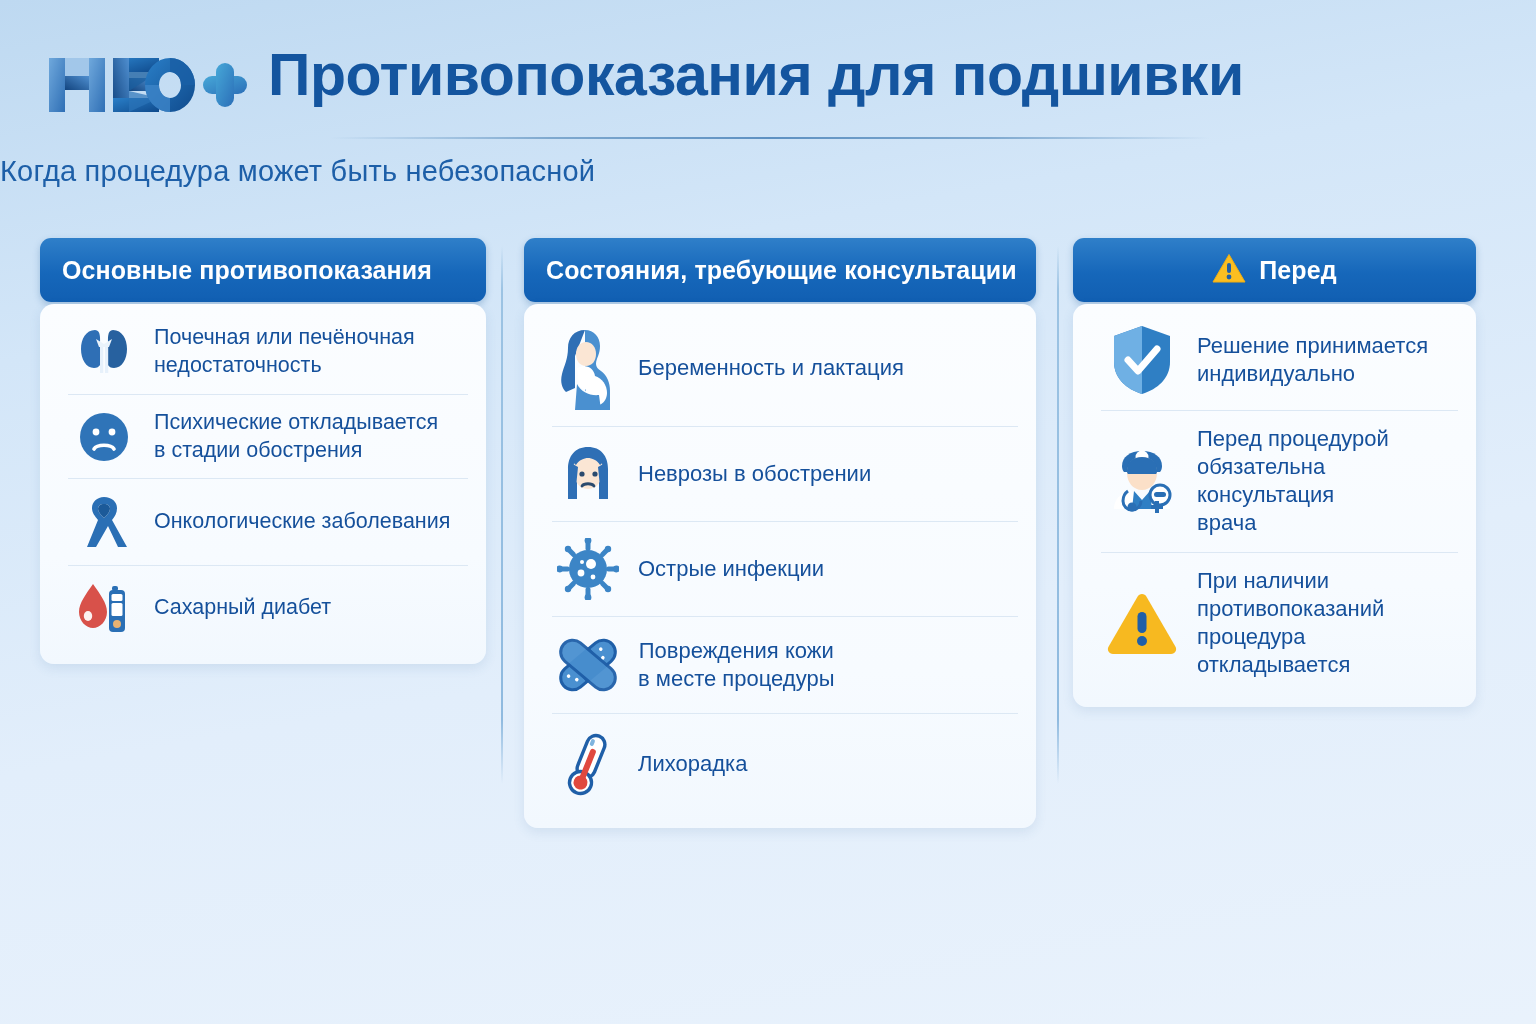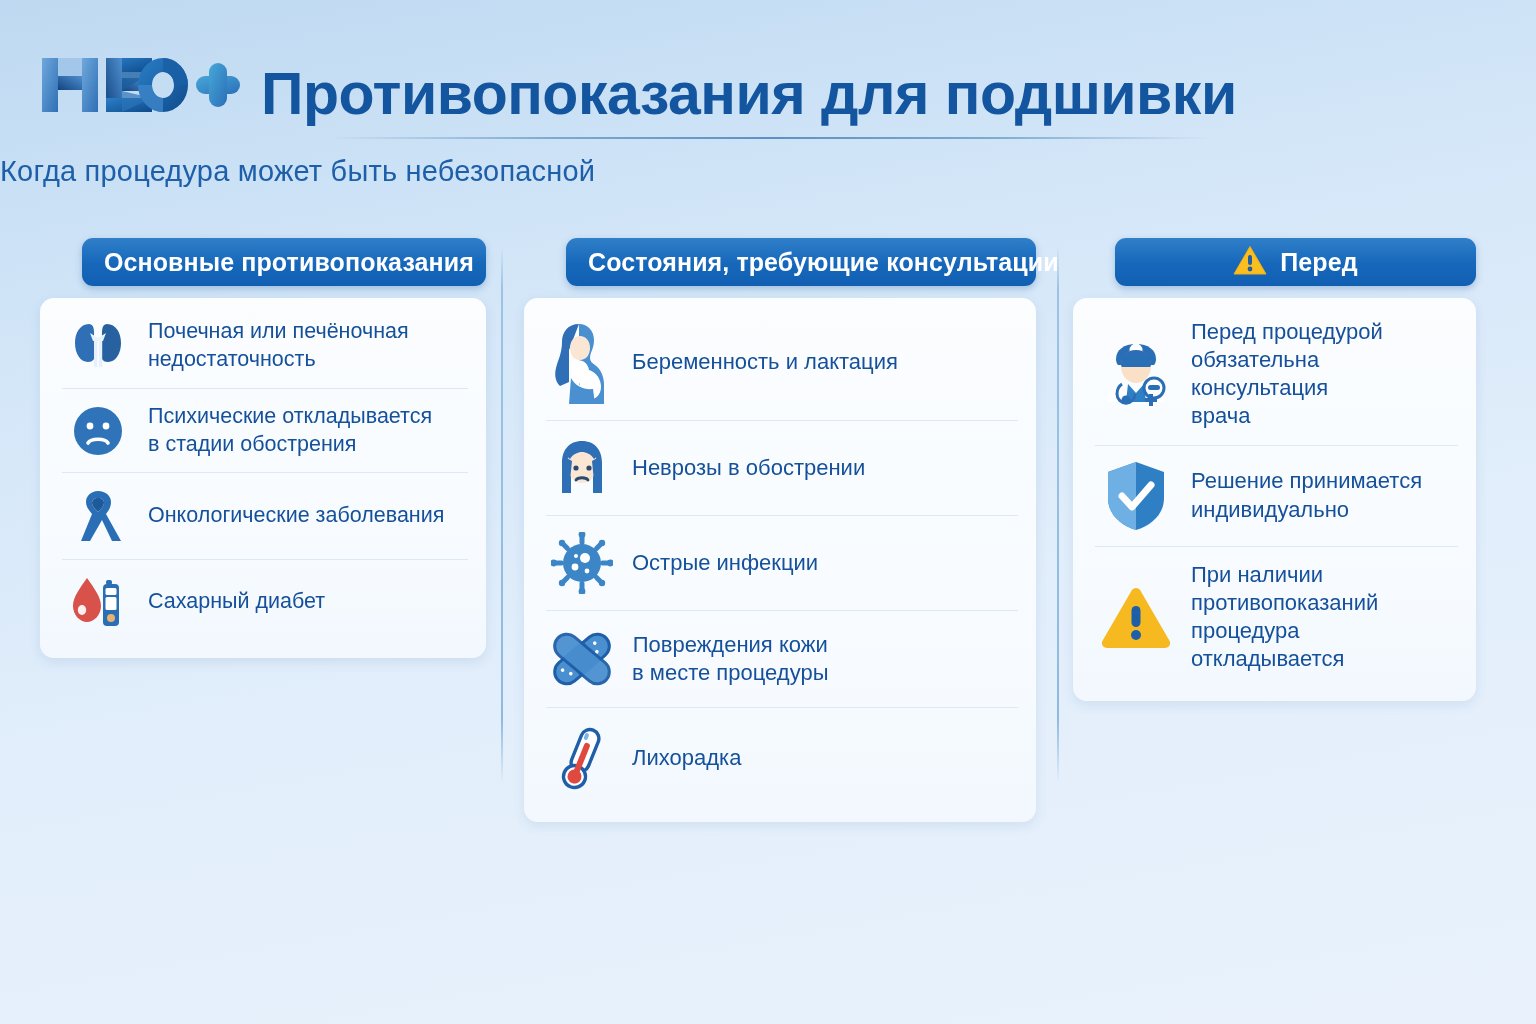--- a/index.html
+++ b/index.html
@@ -6,21 +6,21 @@
   html, body { width: 1536px; height: 1024px; overflow: hidden; }
   body {
     font-family: "Liberation Sans", sans-serif;
     background: linear-gradient(170deg, #bed9f1 0%, #d3e6f8 28%, #e2eefb 60%, #e9f2fc 100%);
     position: relative;
   }
   .page { position: relative; width: 1536px; height: 1024px; }
 
   
   .header { position: absolute; left: 0; top: 0; width: 1536px; height: 210px; }
-  .brand-row { position: absolute; left: 36px; top: 46px; display: flex; align-items: flex-end; gap: 20px; }
+  .brand-row { position: absolute; left: 43px; top: 46px; display: flex; align-items: flex-start; gap: 20px; }
   .logo { display: block; }
   .main-title {
     font-size: 59px;
     font-weight: bold;
     color: #14559f;
     letter-spacing: -0.5px;
     line-height: 1;
     white-space: nowrap;
   }
   .title-rule {
@@ -43,41 +43,40 @@
 
   .col { position: absolute; top: 0; }
   .col.c1 { left: 40px;   width: 446px; }
   .col.c2 { left: 524px;  width: 512px; text-align: center; }
   .col.c3 { left: 1073px; width: 403px; }
 
   .col-head {
     border-radius: 11px;
     background: linear-gradient(180deg, #2f7fc9 0%, #1667ba 55%, #115fb2 100%);
     box-shadow: 0 3px 7px rgba(30,90,150,0.28);
-    height: 48px;
+    height: 64px;
     display: flex; align-items: center;
     padding: 0 22px;
     gap: 13px;
-    margin-left: 42px;
   }
   .col-head-title {
     color: #ffffff;
     font-size: 25px;
     font-weight: bold;
     letter-spacing: 0.1px;
     white-space: nowrap;
   }
   .col-head.center { justify-content: center; }
 
   .col-body {
-    margin-top: 12px;
+    margin-top: 2px;
     background: linear-gradient(180deg, #fbfdff 0%, #f7fbff 70%, #f2f8fe 100%);
     border-radius: 14px;
     box-shadow: 0 4px 12px rgba(60,110,160,0.12);
-    padding: 6px 18px 14px 22px;
+    padding: 6px 18px 14px 28px;
   }
 
   .item {
     display: flex; align-items: center; gap: 16px;
     padding: 14px 2px;
     border-bottom: 1px solid #dce8f4;
     min-height: 74px;
   }
   .item:last-child { border-bottom: none; }
   .item-icon { flex: 0 0 auto; width: 68px; display: flex; align-items: center; justify-content: center; }
@@ -328,20 +327,32 @@
             <rect x="15" y="10" width="4" height="10" rx="2" fill="#1f5fa8"></rect>
             <circle cx="17" cy="24" r="2.4" fill="#1f5fa8"></circle>
           </svg>
         </span>
         <span class="col-head-title">Перед</span>
       </div>
       <div class="col-body">
 
         <div class="item">
           <span class="item-icon">
+            <svg width="64" height="72" viewBox="0 0 64 72">
+              <path d="M32 2L4 12v26c0 16 12 27 28 32 16-5 28-16 28-32V12z" fill="#2f7fc4"></path>
+              <path d="M32 2L4 12v26c0 16 12 27 28 32z" fill="#6fb0e4"></path>
+              <path d="M18 36l10 11 19-22" stroke="#ffffff" stroke-width="7" fill="none" stroke-linecap="round" stroke-linejoin="round"></path>
+            </svg>
+          </span>
+          <span class="item-text">Решение принимается
+индивидуально</span>
+        </div>
+
+        <div class="item">
+          <span class="item-icon">
             <svg width="76" height="76" viewBox="0 0 76 76">
               <path d="M38 8c-12 0-20 6-20 15 0 3 1 5 2 6h36c1-1 2-3 2-6 0-9-8-15-20-15z" fill="#2a6fb5"></path>
               <circle cx="38" cy="14" r="6.5" fill="#ffffff"></circle>
               <path d="M38 14c10 0 15 7 15 16s-6 17-15 17-15-8-15-17 5-16 15-16z" fill="#fbe0c8"></path>
               <path d="M23 27c0-8 6-13 15-13s15 5 15 13c0 2 0 3-1 4H24c-1-1-1-2-1-4z" fill="#2a6fb5"></path>
               <path d="M26 47l12 10 12-10c10 3 16 10 16 19H10c0-9 6-16 16-19z" fill="#ffffff"></path>
               <path d="M30 48l8 9 8-9 2 18H28z" fill="#2f7fc4"></path>
               <path d="M24 48c-3 2-5 6-5 10 0 5 4 9 9 9s9-4 9-9" stroke="#2a6fb5" stroke-width="3" fill="none"></path>
               <circle cx="28" cy="64" r="4.5" fill="#2a6fb5"></circle>
               <circle cx="56" cy="52" r="10" fill="#ffffff" stroke="#2a6fb5" stroke-width="3"></circle>
@@ -349,32 +360,20 @@
               <path d="M47 62h4v-4h4v4h4v4h-4v4h-4v-4h-4z" fill="#2a6fb5"></path>
             </svg>
           </span>
           <span class="item-text">Перед процедурой
 обязательна консультация
 врача</span>
         </div>
 
         <div class="item">
           <span class="item-icon">
-            <svg width="64" height="72" viewBox="0 0 64 72">
-              <path d="M32 2L4 12v26c0 16 12 27 28 32 16-5 28-16 28-32V12z" fill="#2f7fc4"></path>
-              <path d="M32 2L4 12v26c0 16 12 27 28 32z" fill="#6fb0e4"></path>
-              <path d="M18 36l10 11 19-22" stroke="#ffffff" stroke-width="7" fill="none" stroke-linecap="round" stroke-linejoin="round"></path>
-            </svg>
-          </span>
-          <span class="item-text">Решение принимается
-индивидуально</span>
-        </div>
-
-        <div class="item">
-          <span class="item-icon">
             <svg width="72" height="64" viewBox="0 0 72 64">
               <path d="M36 3c2 0 3.5 1 4.5 2.7l29 50c1.8 3.2-.4 7.3-4.5 7.3H7c-4.1 0-6.3-4.1-4.5-7.3l29-50C32.5 4 34 3 36 3z" fill="#f7b920"></path>
               <rect x="31.5" y="21" width="9" height="21" rx="4.5" fill="#1f5fa8"></rect>
               <circle cx="36" cy="50" r="5" fill="#1f5fa8"></circle>
             </svg>
           </span>
           <span class="item-text">При наличии
 противопоказаний
 процедура откладывается</span>
         </div>

